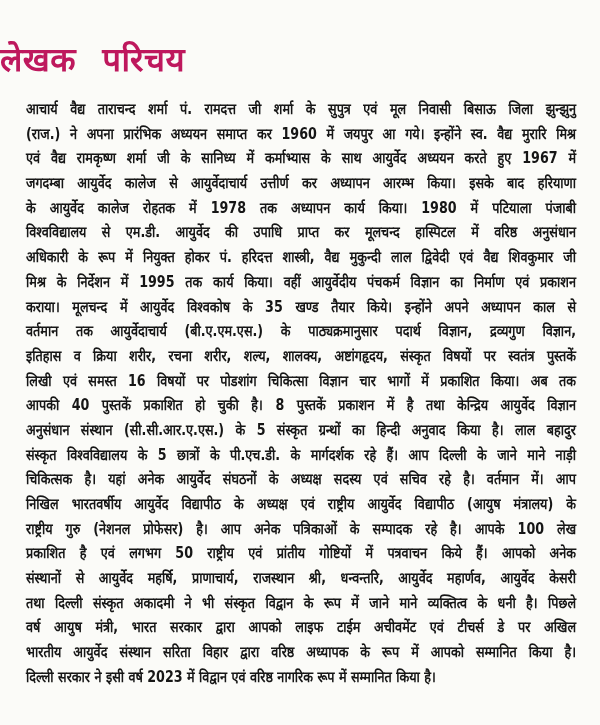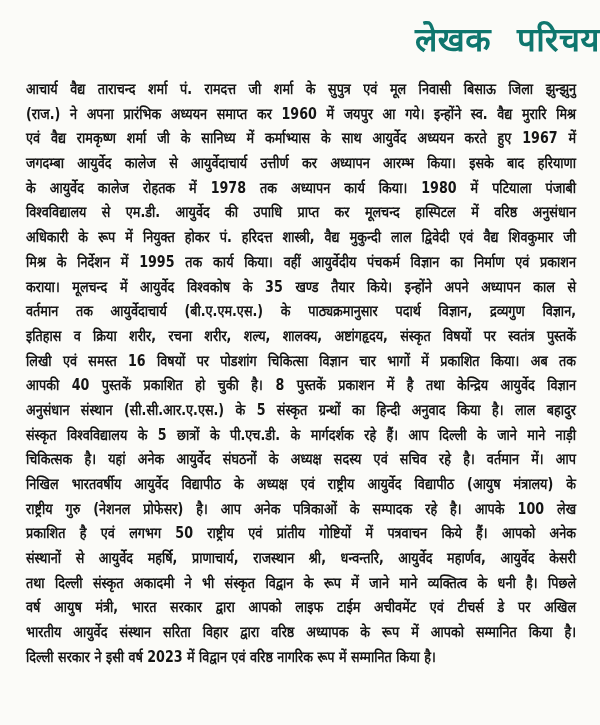--- a/index.html
+++ b/index.html
@@ -15,27 +15,27 @@
     color: #161616;
   }
   .page {
     position: relative;
     width: 600px;
     height: 725px;
     background: #fbfbf8;
   }
   .page-title {
     margin: 0;
-    padding-top: 16px;
-    text-align: right;
+    padding-top: 36px;
+    text-align: left;
     font-size: 33px;
     font-weight: 800;
     letter-spacing: 0.5px;
     word-spacing: 14px;
-    color: #0f766e;
+    color: #be185d;
   }
   .content {
     margin: 16px 32px 0 26px;
     width: 550px;
   }
   
   .line {
     width: 650px;
     transform: scaleX(0.8462);
     transform-origin: 0 0;

